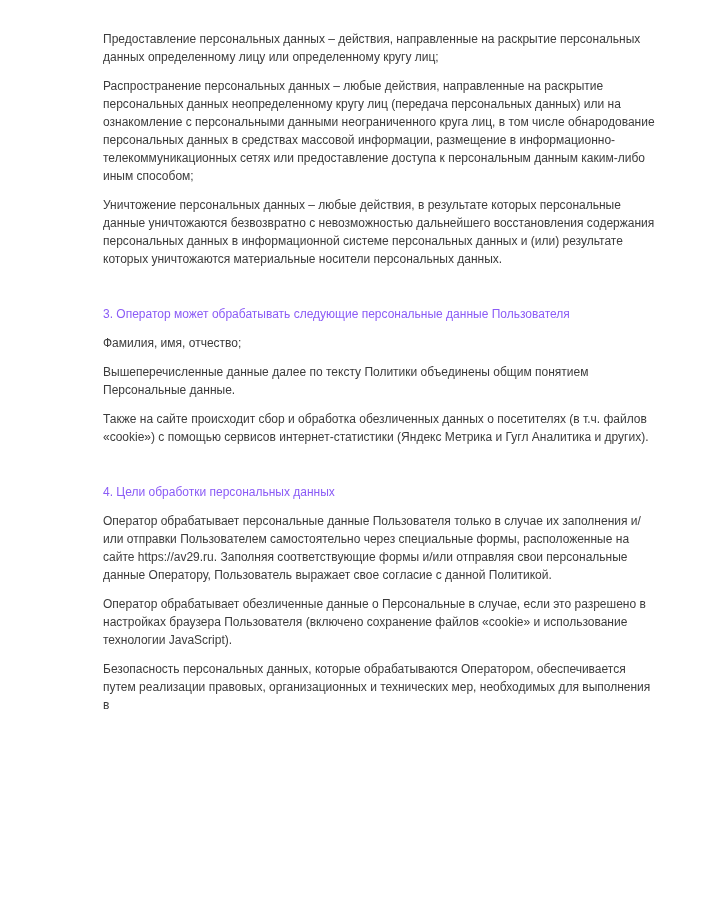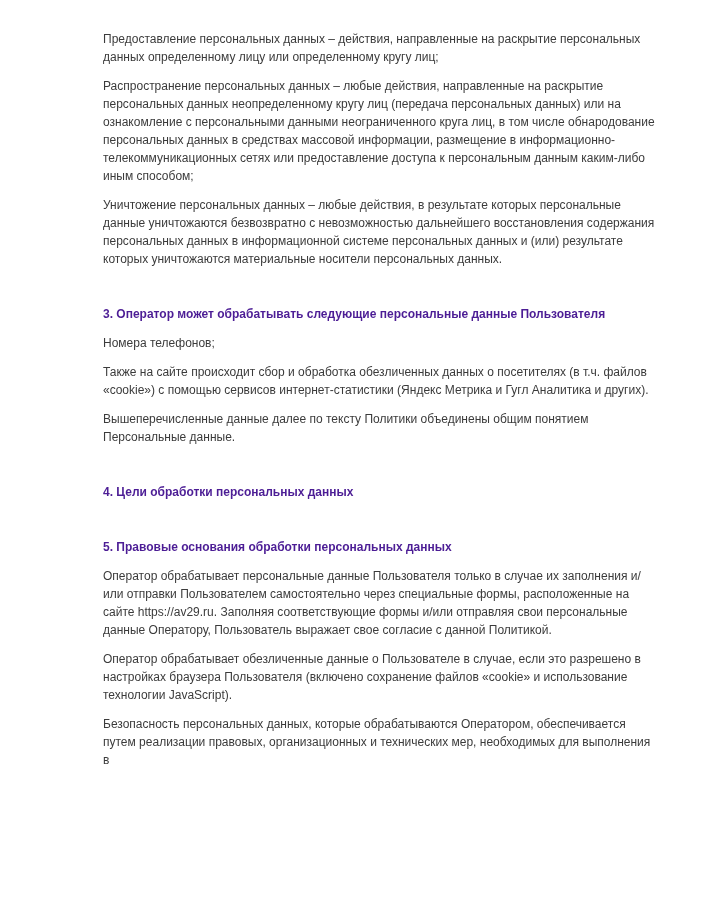--- a/index.html
+++ b/index.html
@@ -25,39 +25,38 @@
   .page p {
     margin: 0 0 11px 0;
     padding: 0;
     font-weight: 400;
   }
   .page .section-heading {
     margin: 37px 0 11px 0;
     padding: 0;
     font-size: 12px;
     line-height: 18px;
-    font-weight: 700;
-    color: #4c1d95;
+    font-weight: 400;
+    color: #8b5cf6;
   }
 </style>
 </head>
 <body>
 
 <div class="page">
 
   <p>Предоставление персональных данных – действия, направленные на раскрытие персональных данных определенному лицу или определенному кругу лиц;</p>
   <p>Распространение персональных данных – любые действия, направленные на раскрытие персональных данных неопределенному кругу лиц (передача персональных данных) или на ознакомление с персональными данными неограниченного круга лиц, в том числе обнародование персональных данных в средствах массовой информации, размещение в информационно-телекоммуникационных сетях или предоставление доступа к персональным данным каким-либо иным способом;</p>
   <p>Уничтожение персональных данных – любые действия, в результате которых персональные данные уничтожаются безвозвратно с невозможностью дальнейшего восстановления содержания персональных данных в информационной системе персональных данных и (или) результате которых уничтожаются материальные носители персональных данных.</p>
 
   <p class="section-heading">3. Оператор может обрабатывать следующие персональные данные Пользователя</p>
-  <p>Номера телефонов;</p>
+  <p>Фамилия, имя, отчество;</p>
+  <p>Вышеперечисленные данные далее по тексту Политики объединены общим понятием Персональные данные.</p>
   <p>Также на сайте происходит сбор и обработка обезличенных данных о посетителях (в т.ч. файлов «cookie») с помощью сервисов интернет-статистики (Яндекс Метрика и Гугл Аналитика и других).</p>
-  <p>Вышеперечисленные данные далее по тексту Политики объединены общим понятием Персональные данные.</p>
 
   <p class="section-heading">4. Цели обработки персональных данных</p>
 
-  <p class="section-heading">5. Правовые основания обработки персональных данных</p>
   <p>Оператор обрабатывает персональные данные Пользователя только в случае их заполнения и/или отправки Пользователем самостоятельно через специальные формы, расположенные на сайте https://av29.ru. Заполняя соответствующие формы и/или отправляя свои персональные данные Оператору, Пользователь выражает свое согласие с данной Политикой.</p>
-  <p>Оператор обрабатывает обезличенные данные о Пользователе в случае, если это разрешено в настройках браузера Пользователя (включено сохранение файлов «cookie» и использование технологии JavaScript).</p>
+  <p>Оператор обрабатывает обезличенные данные о Персональные в случае, если это разрешено в настройках браузера Пользователя (включено сохранение файлов «cookie» и использование технологии JavaScript).</p>
 
   <p>Безопасность персональных данных, которые обрабатываются Оператором, обеспечивается путем реализации правовых, организационных и технических мер, необходимых для выполнения в</p>
 
 </div>
 
 </body></html>

